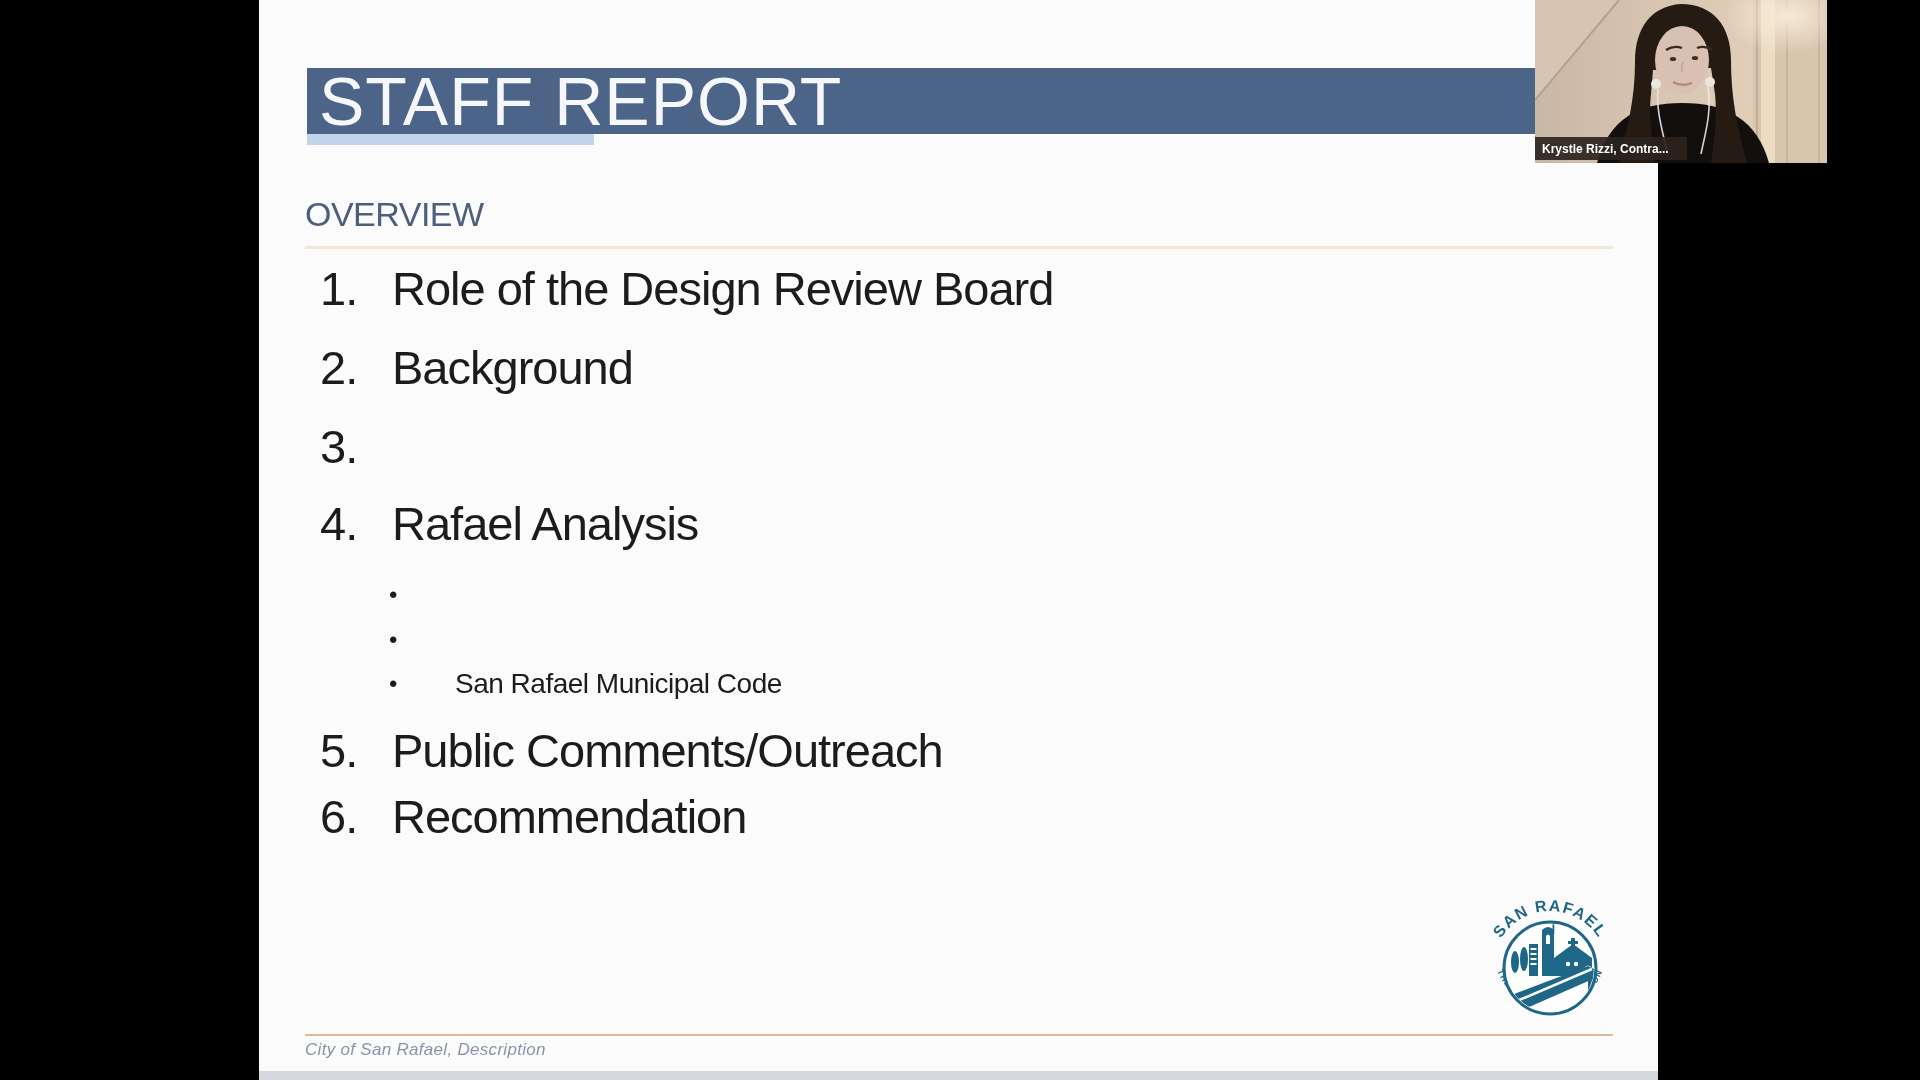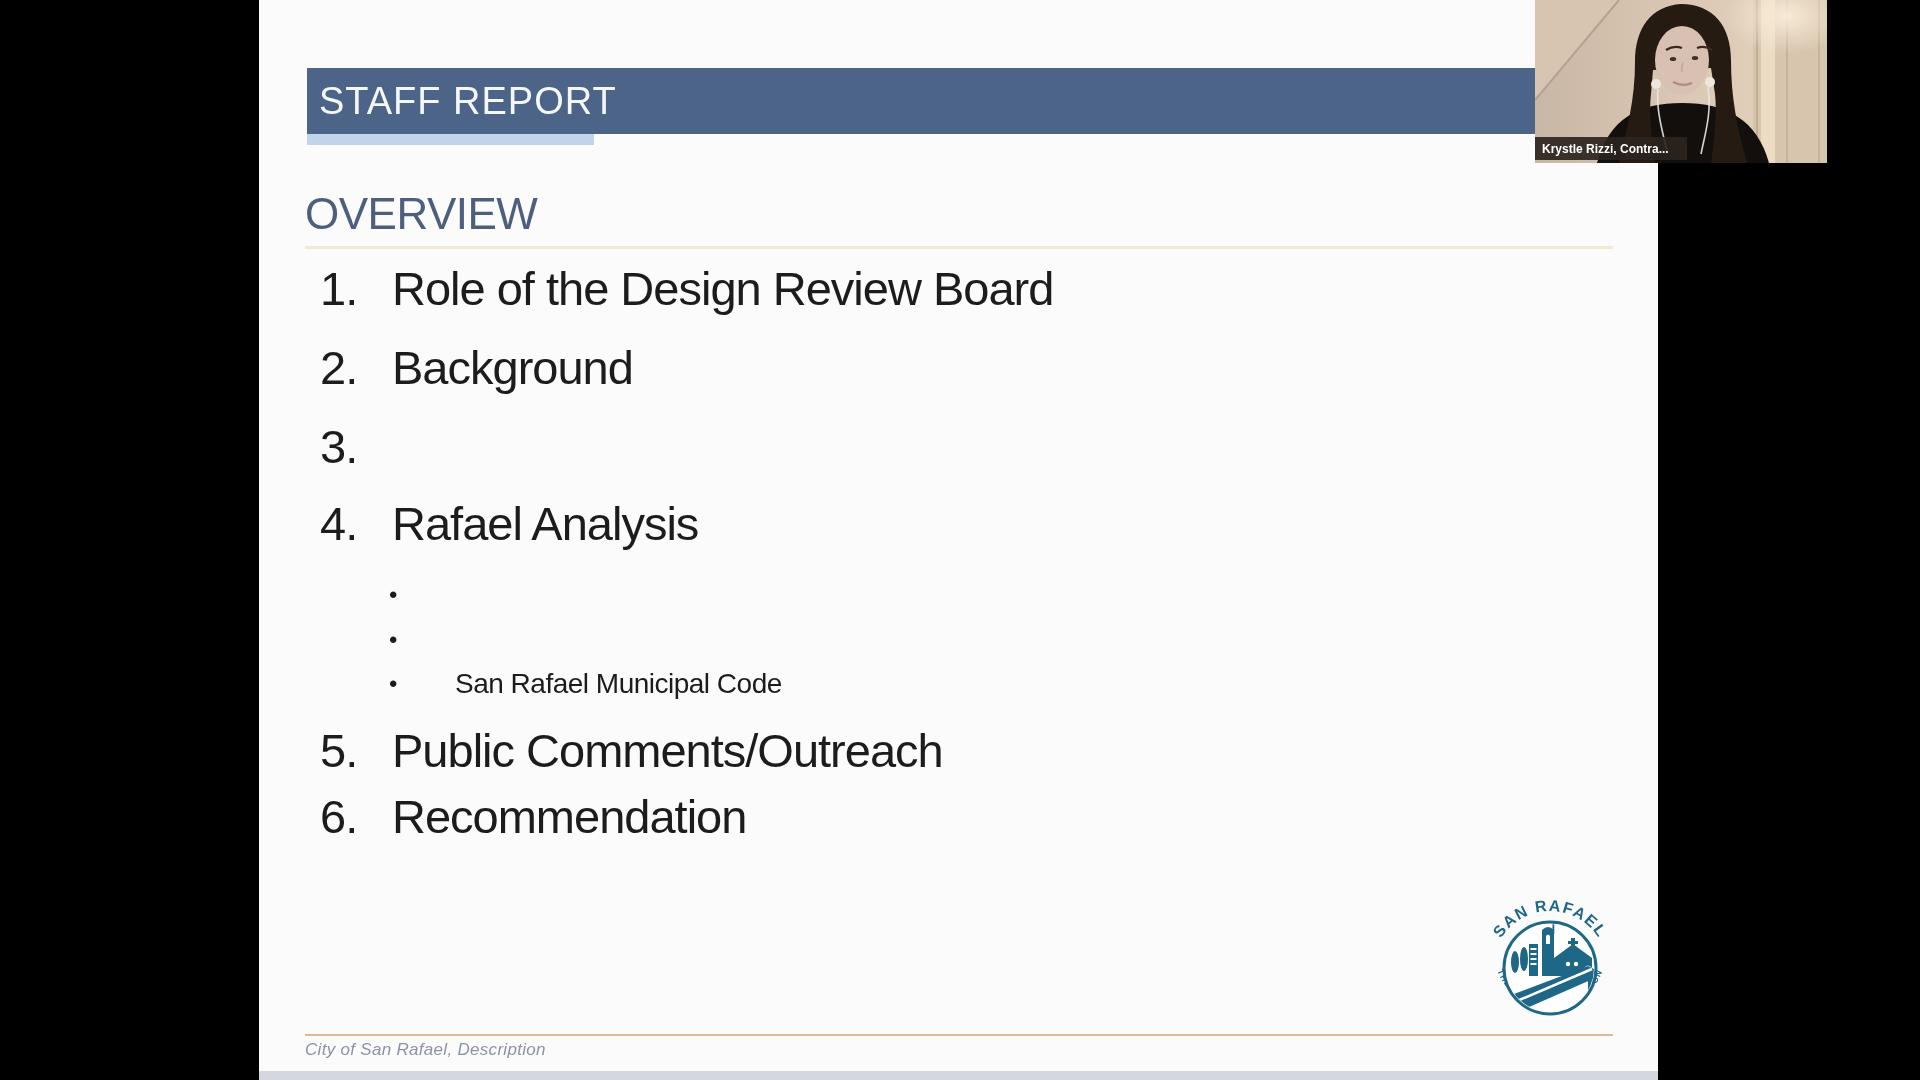--- a/index.html
+++ b/index.html
@@ -14,29 +14,29 @@
   #slide{
     left:259px;top:0;width:1399px;height:1080px;
     background:var(--c-slide_bg,#fbfbfb);
   }
   #title-bar{
     left:48px;top:68px;width:1236px;height:66px;
     background:var(--c-title_bar,#4c6488);
   }
   #title-text{
     left:12px;top:0;height:66px;line-height:66px;
-    color:#f5f7fa;font-size:38px;font-weight:500;letter-spacing:1px;
+    color:#f5f7fa;font-size:68px;font-weight:500;letter-spacing:1px;
     white-space:nowrap;
   }
   #title-underline{
     left:48px;top:134px;width:287px;height:11px;
     background:var(--c-title_underline,#c3d4ea);
   }
   #overview-heading{
-    left:46px;top:188px;font-size:44px;line-height:52px;font-weight:500;
+    left:46px;top:188px;font-size:34px;line-height:52px;font-weight:500;
     color:var(--c-heading_text,#4d5f7d);letter-spacing:-0.5px;white-space:nowrap;
   }
   #overview-rule{
     left:46px;top:246px;width:1308px;height:3px;
     background:var(--c-heading_rule,#f0ead0);
   }
   .row{
     left:61px;display:flex;color:var(--c-body_text,#1c1c1c);
     font-size:47px;line-height:60px;letter-spacing:-1px;white-space:nowrap;
   }

